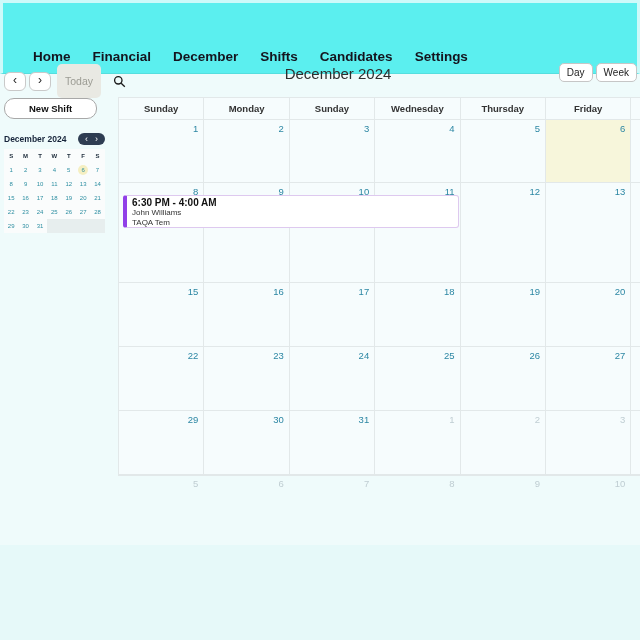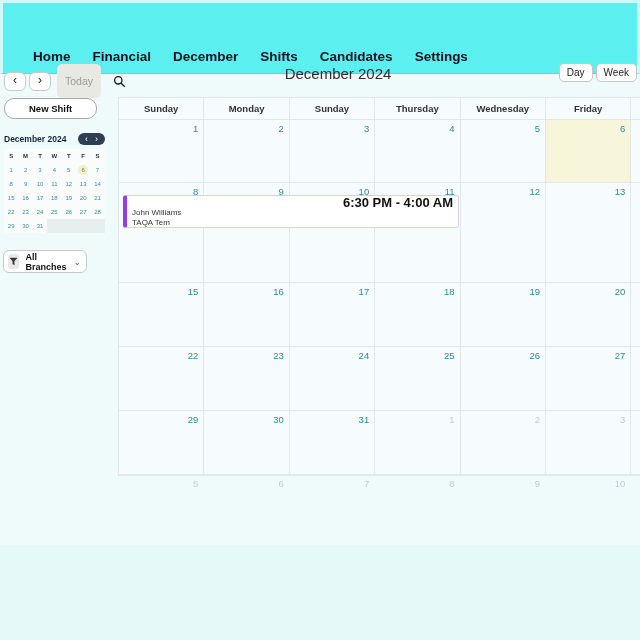--- a/index.html
+++ b/index.html
@@ -60,21 +60,21 @@
     font-size:9.5px; font-weight:700; color:#333; text-align:center; line-height:21px; }
   .mcal-cell { border-right:1px solid #E2E8E9; border-bottom:1px solid #E2E8E9;
     background:#F6FCFD; position:relative; cursor:pointer; }
   .mcal-cell .daynum { position:absolute; top:3px; right:5px; font-size:9.5px; color:#2B86A3; }
   .mcal-cell.today { background:#F7F6DB; }
   .mcal-cell.muted .daynum { color:#BFCDD2; }
 
   .event { position:absolute; left:5px; top:98px; width:336px; height:33px; background:#fff;
     border:1px solid #DEC9EF; border-left:4px solid #9140E8; border-radius:3px;
     padding:2px 5px; z-index:2; cursor:pointer; overflow:hidden; }
-  .ev-time { font-size:13px; font-weight:700; color:#111; line-height:10px; white-space:nowrap;text-align:right; }
+  .ev-time { font-size:10px; font-weight:700; color:#111; line-height:10px; white-space:nowrap; }
   .ev-line { font-size:8px; color:#333; line-height:10px; white-space:nowrap; }
 
   .footer { position:absolute; top:545px; left:0; width:640px; height:95px; background:#E6F9F9; }
 </style>
 </head>
 <body>
 
 <div class="navbar">
   <span class="nav-item">Home</span>
   <span class="nav-item">Financial</span>
@@ -153,38 +153,29 @@
         <div class="mini-cell"><span>29</span></div>
         <div class="mini-cell"><span>30</span></div>
         <div class="mini-cell"><span>31</span></div>
         <div class="mini-cell empty"><span></span></div>
         <div class="mini-cell empty"><span></span></div>
         <div class="mini-cell empty"><span></span></div>
         <div class="mini-cell empty"><span></span></div>
       </div>
   </div>
 
-  <div class="branch">
-    <span class="funnel-box">
-      <svg width="9" height="9" viewBox="0 0 10 10">
-          <path d="M0.5 0.8 H9.5 L6.1 4.6 V9.2 L3.9 7.8 V4.6 Z" fill="#3a3a3a"></path>
-        </svg>
-    </span>
-    <span class="branch-label">All Branches</span>
-    <span class="branch-caret">⌄</span>
-  </div>
 </div>
 
 <div class="calendar">
   <div class="cal-grid">
       <div class="mcal-h">Sunday</div>
       <div class="mcal-h">Monday</div>
       <div class="mcal-h">Sunday</div>
+      <div class="mcal-h">Wednesday</div>
       <div class="mcal-h">Thursday</div>
-      <div class="mcal-h">Wednesday</div>
       <div class="mcal-h">Friday</div>
       <div class="mcal-h"></div>
       <div class="mcal-cell">
         <span class="daynum">1</span>
       </div>
       <div class="mcal-cell">
         <span class="daynum">2</span>
       </div>
       <div class="mcal-cell">
         <span class="daynum">3</span>

